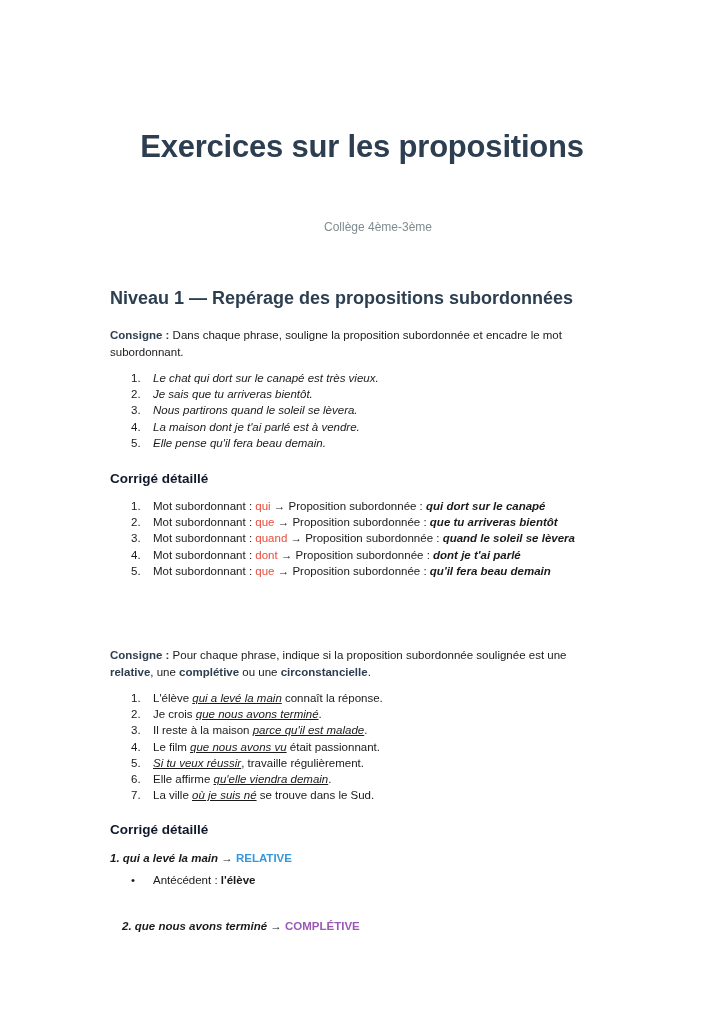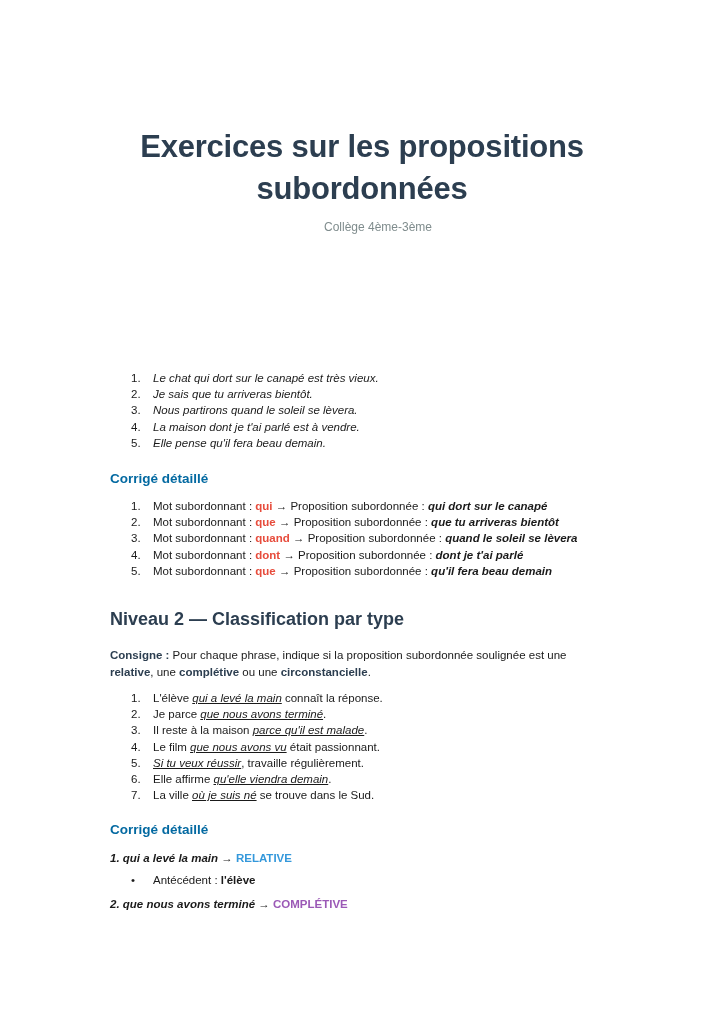--- a/index.html
+++ b/index.html
@@ -2,86 +2,88 @@
 <html><head>
 <meta charset="utf-8">
 <style>
   html, body { margin: 0; padding: 0; background: #ffffff; }
   body { width: 724px; height: 1024px; overflow: hidden; font-family: "Liberation Sans", "DejaVu Sans", sans-serif; color: #1a1a1a; }
   .page { position: relative; width: 724px; height: 784px; }
   .title { position: absolute; left: 0; right: 0; top: 126px; text-align: center; font-size: 31px; font-weight: bold; line-height: 42px; color: #2c3e50; letter-spacing: -0.2px; }
   .subtitle { position: absolute; left: 0; right: 0; top: 220px; text-align: center; font-size: 12px; color: #7f8c8d; padding-left: 32px; }
   .tagline { position: absolute; left: 0; right: 0; top: 245px; text-align: center; font-size: 10.5px; font-style: italic; color: #95a5a6; }
   .h2 { position: absolute; left: 110px; font-size: 18px; font-weight: bold; color: #2c3e50; }
-  .h3 { position: absolute; left: 110px; font-size: 13.5px; font-weight: bold; color: #0369a1; }
+  .h3 { position: absolute; left: 110px; font-size: 13.5px; font-weight: bold; color: #0f172a; }
   .para { position: absolute; left: 110px; width: 500px; font-size: 11.5px; line-height: 16.5px; color: #1a1a1a; }
   .para b { color: #2c3e50; }
   .list { position: absolute; left: 110px; margin: 0; padding: 0; list-style: none; font-size: 11.5px; line-height: 16.2px; }
   .list li { position: relative; padding-left: 43px; white-space: nowrap; }
   .list li .num { position: absolute; left: 21px; }
   .it { font-style: italic; margin-top: 32px; }
   .u { text-decoration: underline; font-style: italic; }
-  .red { color: #e74c3c; font-weight: bold; text-align: right; }
+  .red { color: #e74c3c; font-weight: normal; text-align: right; }
   .bi { font-weight: bold; font-style: italic; }
   .blue { color: #3498db; font-weight: bold; }
   .purple { color: #9b59b6; font-weight: bold; }
   .corr-line { position: absolute; left: 110px; font-size: 11.5px; }
   .bullet { position: absolute; left: 131px; font-size: 11.5px; }
   .bullet .dot { display: inline-block; width: 22px; }
 </style>
 </head>
 <body>
 
 <div class="page">
 
   <div class="title">
     <div>Exercices sur les propositions</div>
-    <div>subordonnées</div>
   </div>
   <div class="subtitle">Collège 4ème-3ème</div>
 
+  <div class="h2" style="top:288px;">Niveau 1 — Repérage des propositions subordonnées</div>
+  <div class="para" style="top:327px;">
+    <b>Consigne :</b><span> Dans chaque phrase, souligne la proposition subordonnée et encadre le mot subordonnant.</span>
+  </div>
 
   <ol class="list" style="top:370px;">
     <li><span class="num">1.</span><span class="it">Le chat qui dort sur le canapé est très vieux.</span></li>
     <li><span class="num">2.</span><span class="it">Je sais que tu arriveras bientôt.</span></li>
     <li><span class="num">3.</span><span class="it">Nous partirons quand le soleil se lèvera.</span></li>
     <li><span class="num">4.</span><span class="it">La maison dont je t'ai parlé est à vendre.</span></li>
     <li><span class="num">5.</span><span class="it">Elle pense qu'il fera beau demain.</span></li>
   </ol>
 
   <div class="h3" style="top:471px;">Corrigé détaillé</div>
 
   <ol class="list" style="top:498px;">
     <li><span class="num">1.</span><span>Mot subordonnant : </span><span class="red">qui</span><span> → </span><span>Proposition subordonnée : </span><span class="bi">qui dort sur le canapé</span></li>
     <li><span class="num">2.</span><span>Mot subordonnant : </span><span class="red">que</span><span> → </span><span>Proposition subordonnée : </span><span class="bi">que tu arriveras bientôt</span></li>
     <li><span class="num">3.</span><span>Mot subordonnant : </span><span class="red">quand</span><span> → </span><span>Proposition subordonnée : </span><span class="bi">quand le soleil se lèvera</span></li>
     <li><span class="num">4.</span><span>Mot subordonnant : </span><span class="red">dont</span><span> → </span><span>Proposition subordonnée : </span><span class="bi">dont je t'ai parlé</span></li>
     <li><span class="num">5.</span><span>Mot subordonnant : </span><span class="red">que</span><span> → </span><span>Proposition subordonnée : </span><span class="bi">qu'il fera beau demain</span></li>
   </ol>
 
-  <div class="h2" style="top:609px;">Niveau 2 — Classification par type</div>
   <div class="para" style="top:647px;">
     <b>Consigne :</b><span> Pour chaque phrase, indique si la proposition subordonnée soulignée est une </span><b>relative</b><span>, une </span><b>complétive</b><span> ou une </span><b>circonstancielle</b><span>.</span>
   </div>
 
   <ol class="list" style="top:690px;">
     <li><span class="num">1.</span><span>L'élève </span><span class="u">qui a levé la main</span><span> connaît la réponse.</span></li>
-    <li><span class="num">2.</span><span>Je parce </span><span class="u">que nous avons terminé</span><span>.</span></li>
+    <li><span class="num">2.</span><span>Je crois </span><span class="u">que nous avons terminé</span><span>.</span></li>
     <li><span class="num">3.</span><span>Il reste à la maison </span><span class="u">parce qu'il est malade</span><span>.</span></li>
     <li><span class="num">4.</span><span>Le film </span><span class="u">que nous avons vu</span><span> était passionnant.</span></li>
     <li><span class="num">5.</span><span></span><span class="u">Si tu veux réussir</span><span>, travaille régulièrement.</span></li>
     <li><span class="num">6.</span><span>Elle affirme </span><span class="u">qu'elle viendra demain</span><span>.</span></li>
     <li><span class="num">7.</span><span>La ville </span><span class="u">où je suis né</span><span> se trouve dans le Sud.</span></li>
   </ol>
 
   <div class="h3" style="top:822px;">Corrigé détaillé</div>
 
   <div class="corr-line" style="top:852px;">
     <span class="bi">1. qui a levé la main</span><span> → </span><span class="blue">RELATIVE</span>
   </div>
   <div class="bullet" style="top:874px;">
     <span class="dot">•</span><span>Antécédent : </span><b>l'élève</b>
   </div>
-  <div class="corr-line" style="top:898px;">
+  <div class="corr-line" style="top:920px;margin-left:12px;">
     <span class="bi">2. que nous avons terminé</span><span> → </span><span class="purple">COMPLÉTIVE</span>
   </div>
 
 </div>
 
 </body></html>

